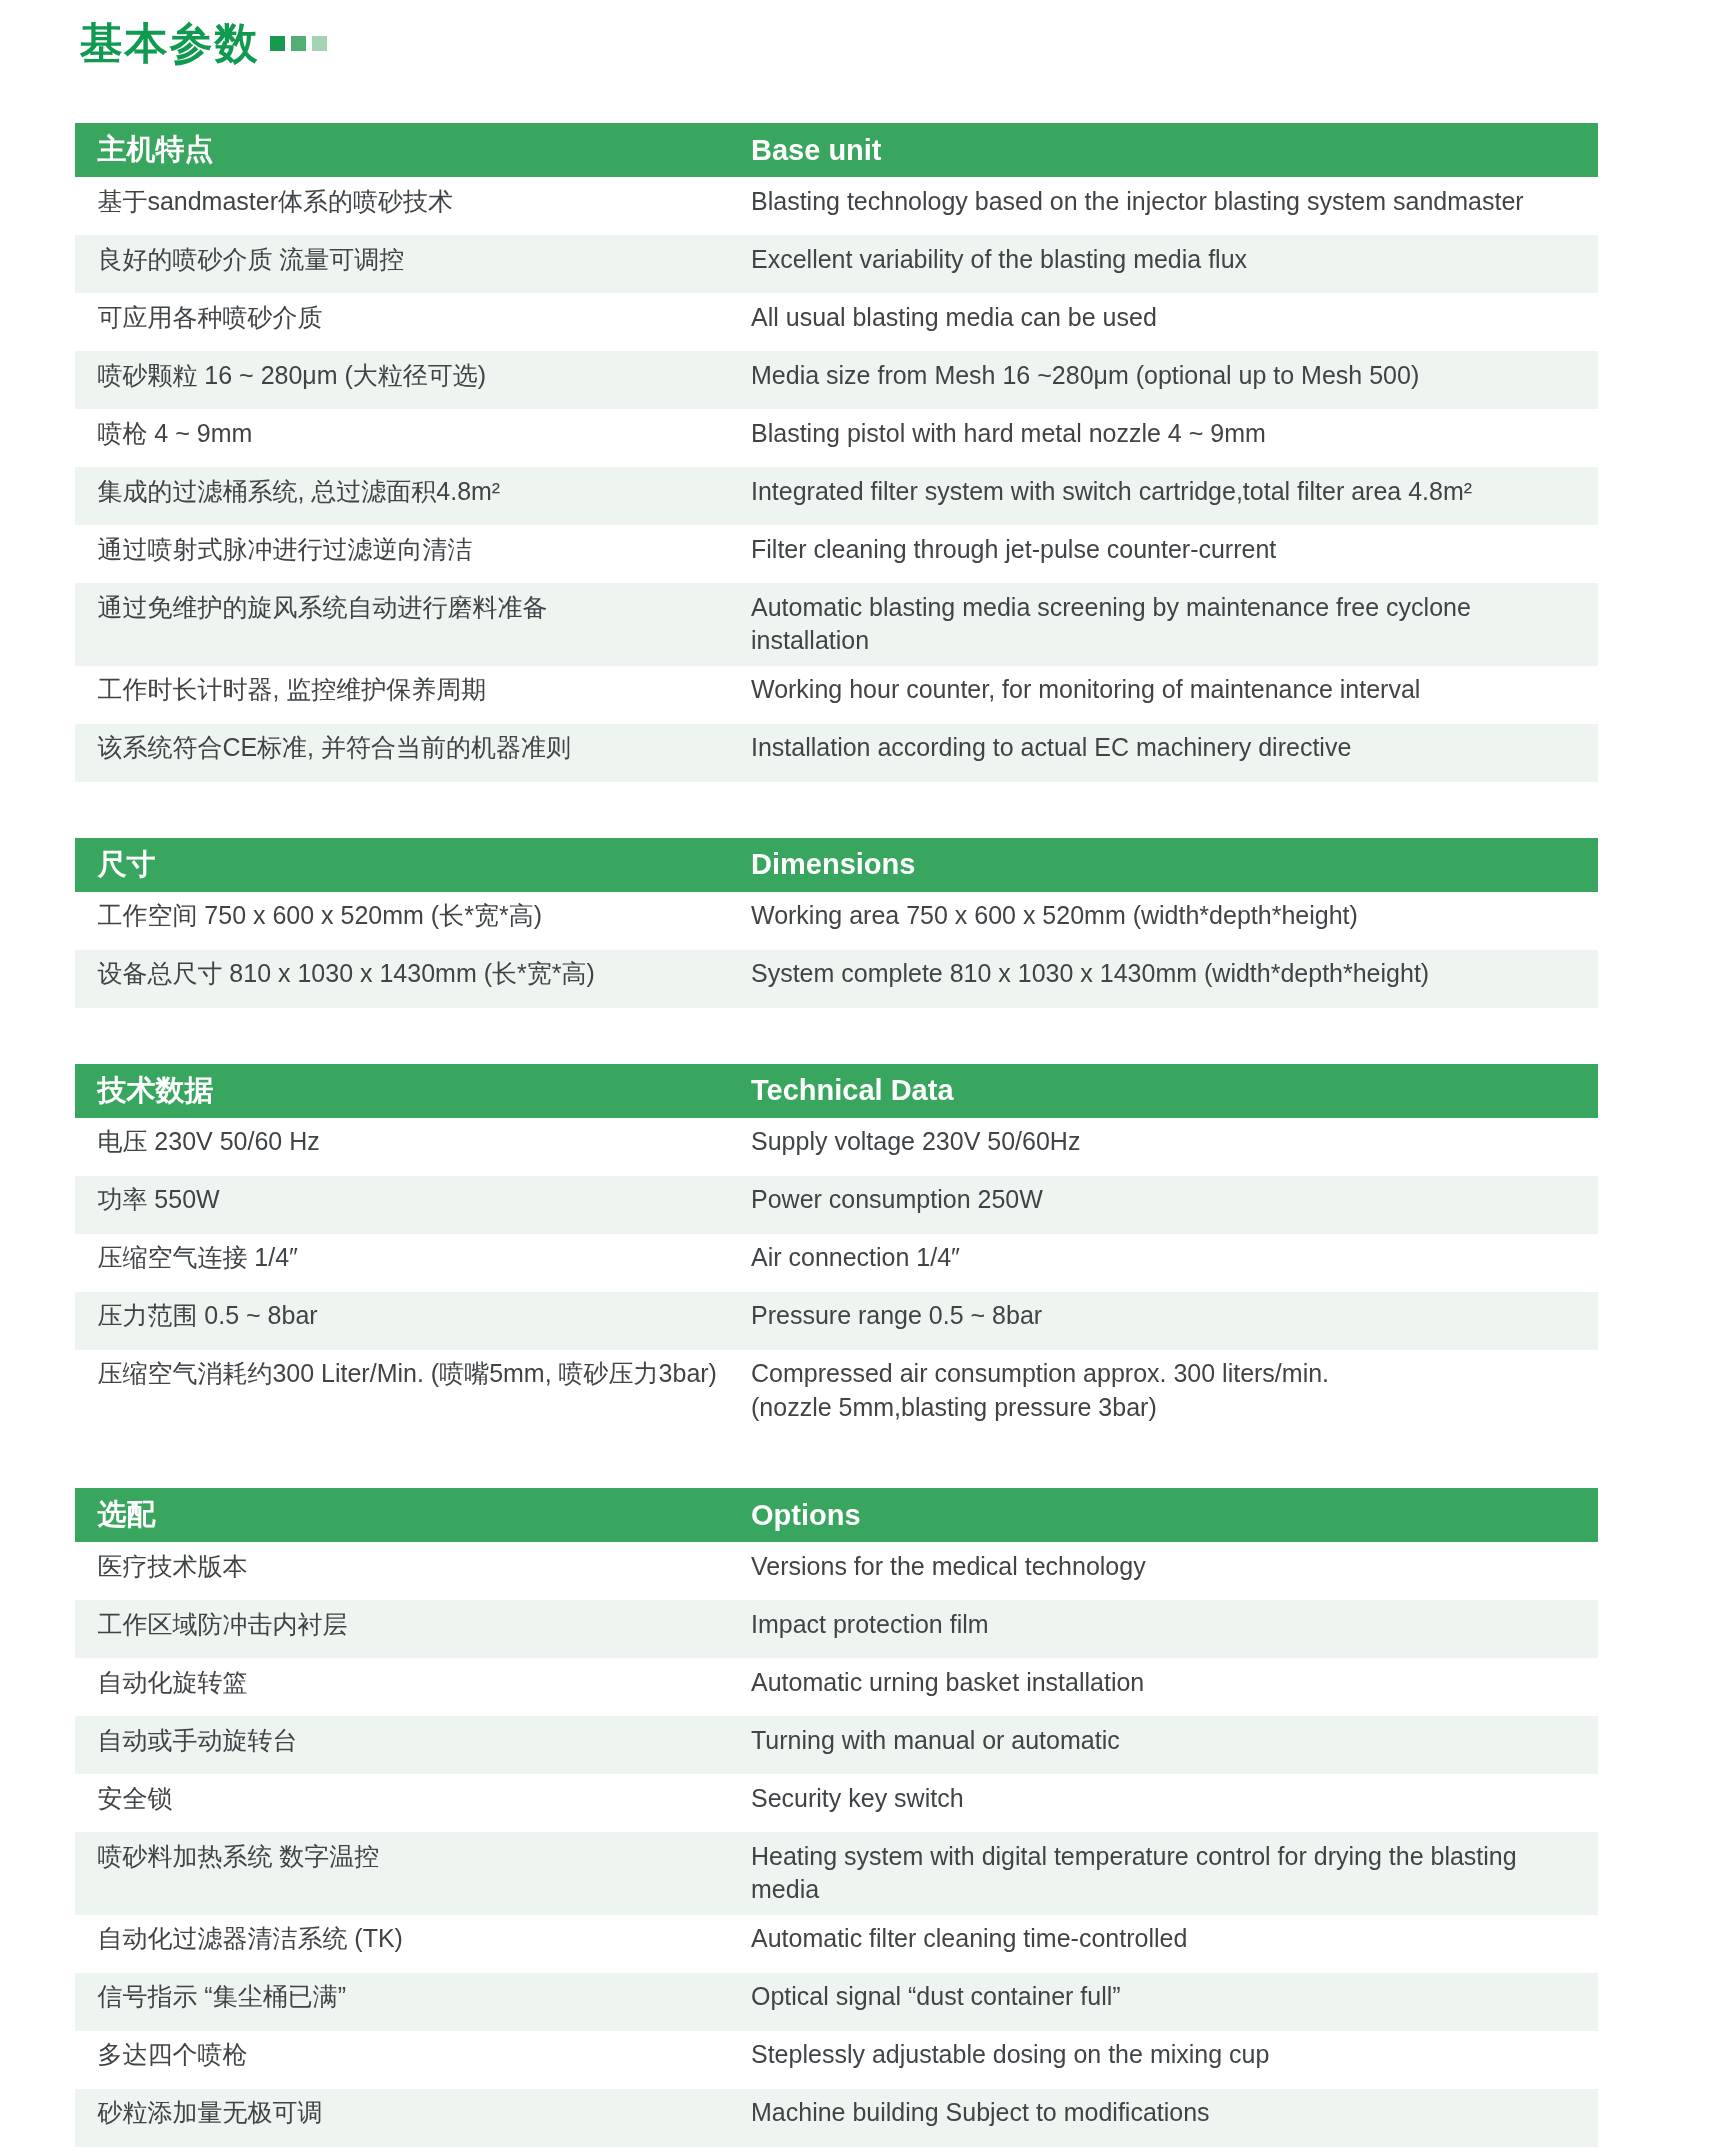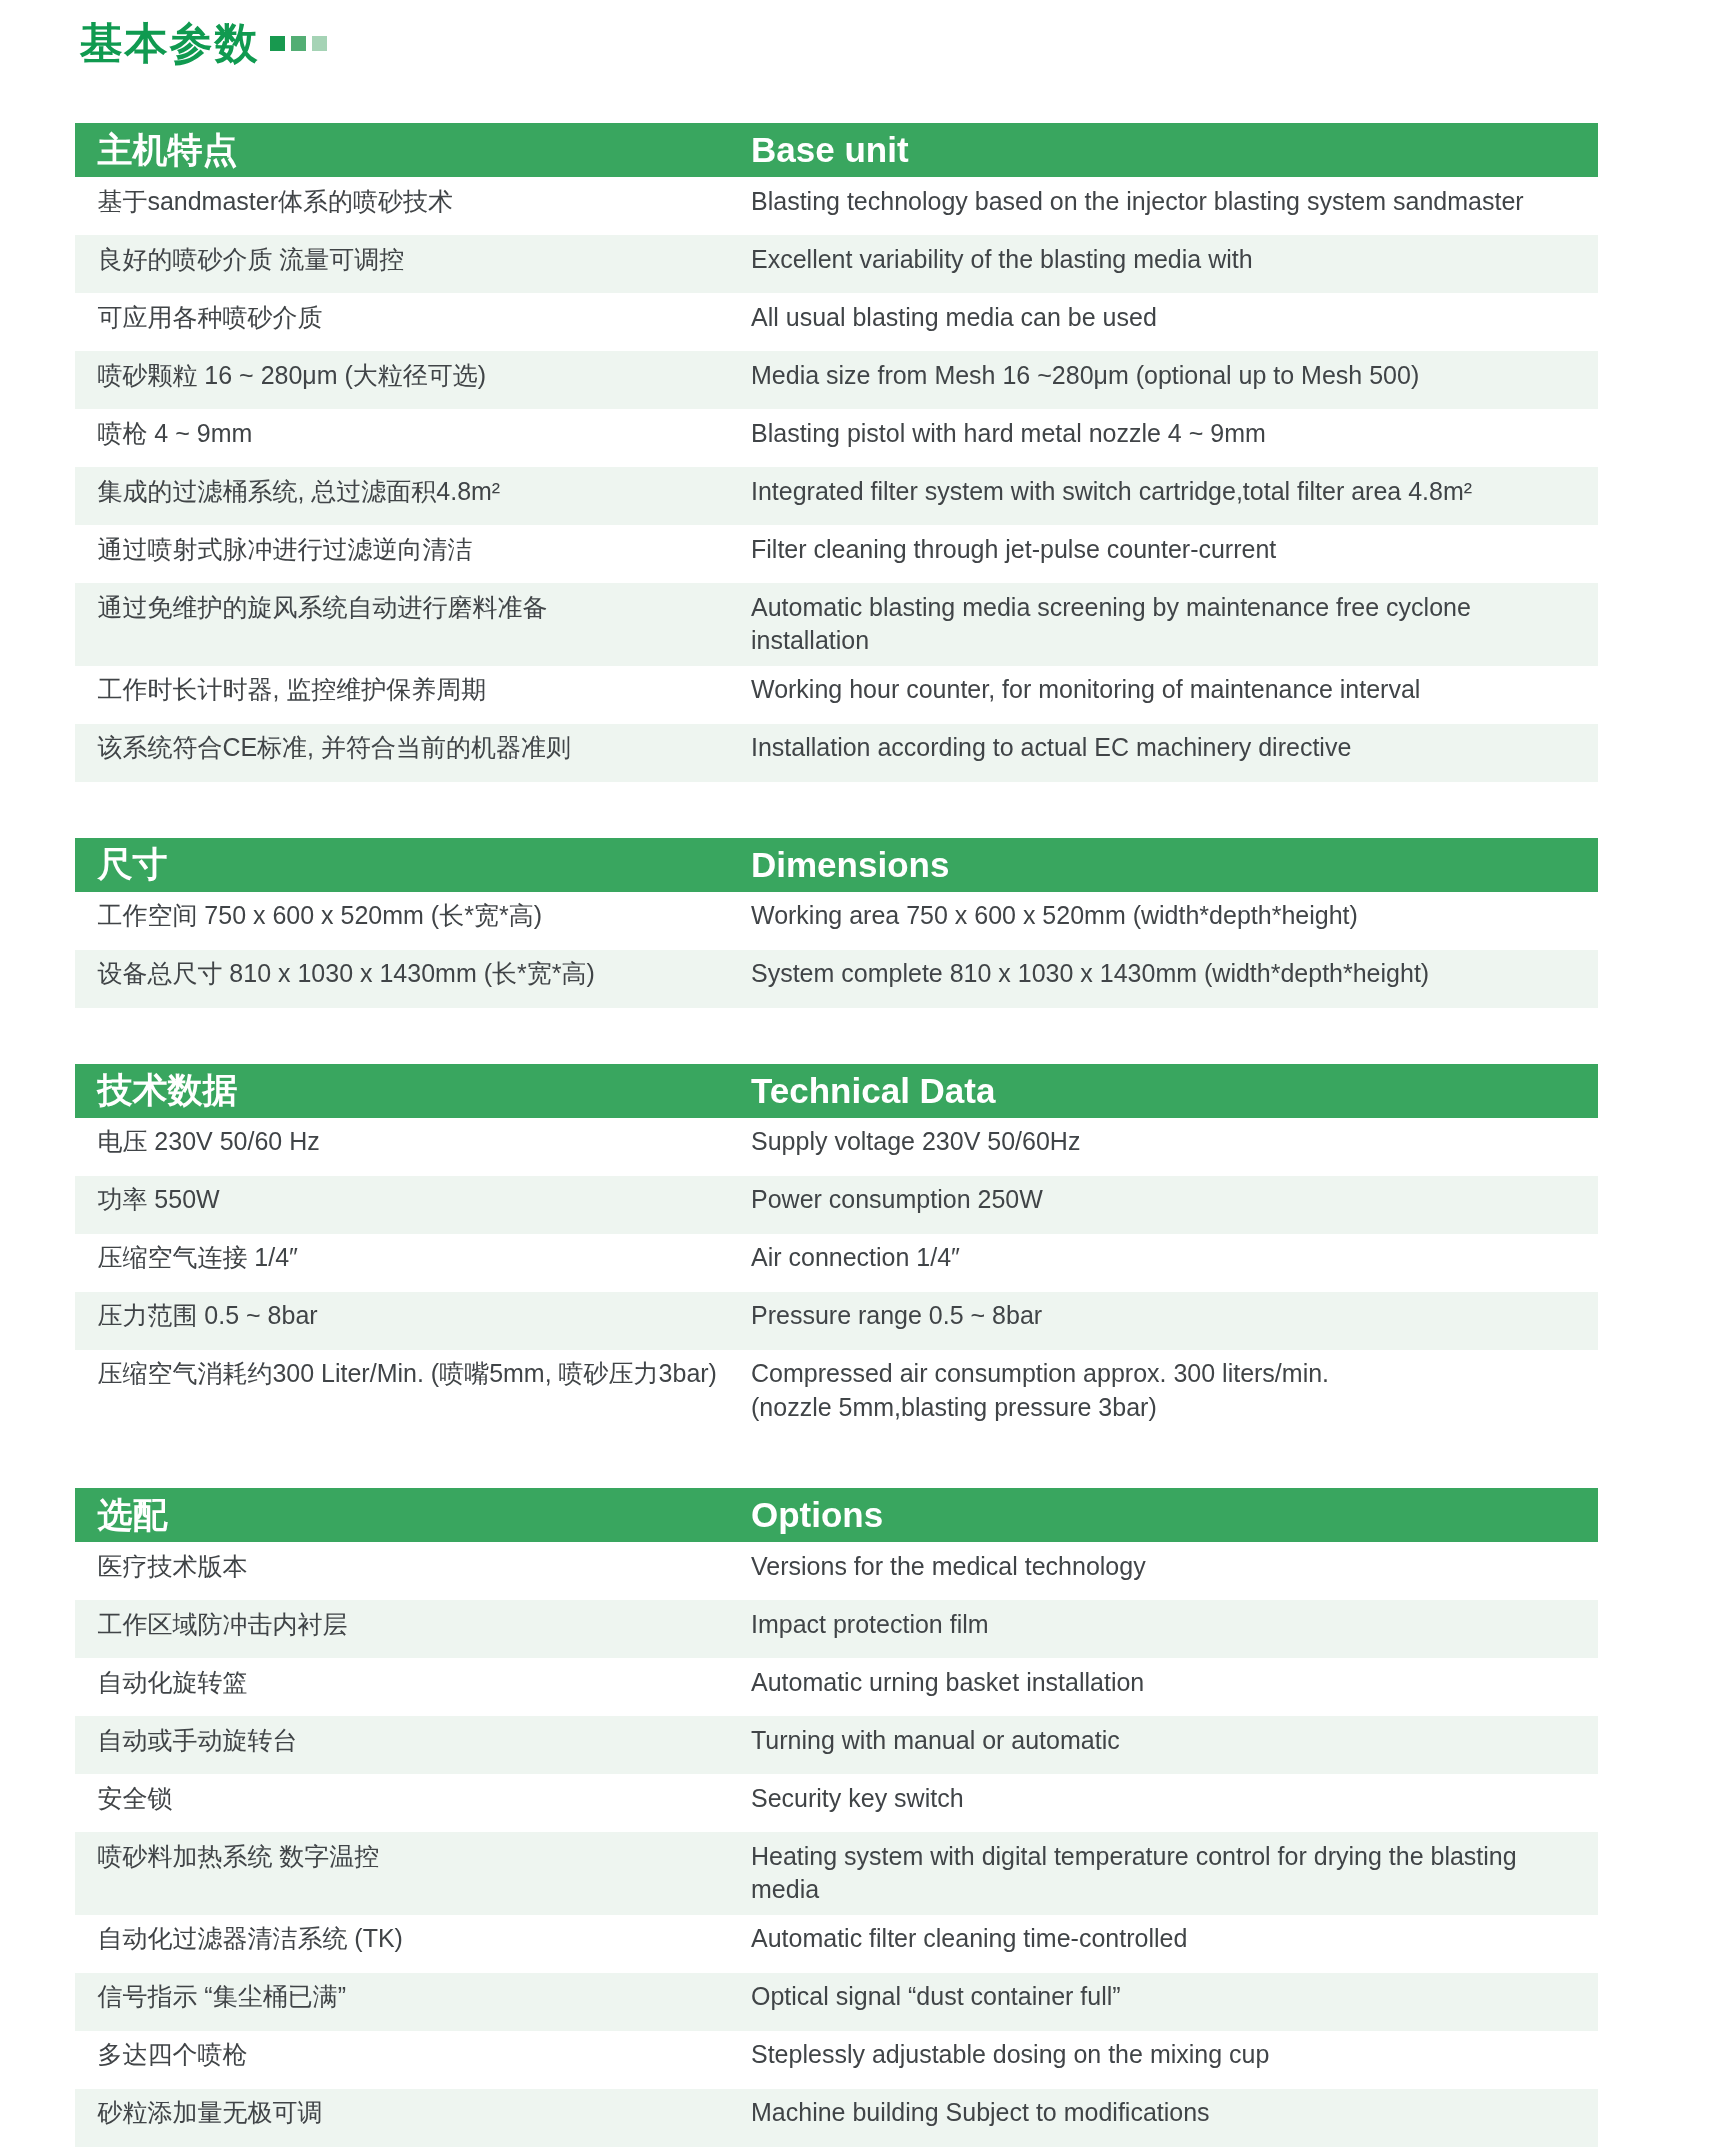--- a/index.html
+++ b/index.html
@@ -47,21 +47,21 @@
   .spec-table{
     margin-bottom:56px;
   }
   .thead{
     display:flex;
     align-items:center;
     height:54px;
     background:var(--header-bg);
     color:#ffffff;
     font-weight:bold;
-    font-size:35px;
+    font-size:29px;
   }
   .tbody .row{
     display:flex;
     align-items:flex-start;
     min-height:58px;
     box-sizing:border-box;
     padding:7.5px 0;
     font-size:25px;
     line-height:1.35;
   }
@@ -101,21 +101,21 @@
       <div class="cell-zh">主机特点</div>
       <div class="cell-en">Base unit</div>
     </div>
     <div class="tbody">
         <div class="row">
           <div class="cell-zh">基于sandmaster体系的喷砂技术</div>
           <div class="cell-en">Blasting technology based on the injector blasting system sandmaster</div>
         </div>
         <div class="row">
           <div class="cell-zh">良好的喷砂介质 流量可调控</div>
-          <div class="cell-en">Excellent variability of the blasting media with</div>
+          <div class="cell-en">Excellent variability of the blasting media flux</div>
         </div>
         <div class="row">
           <div class="cell-zh">可应用各种喷砂介质</div>
           <div class="cell-en">All usual blasting media can be used</div>
         </div>
         <div class="row">
           <div class="cell-zh">喷砂颗粒 16 ~ 280μm (大粒径可选)</div>
           <div class="cell-en">Media size from Mesh 16 ~280μm (optional up to Mesh 500)</div>
         </div>
         <div class="row">

